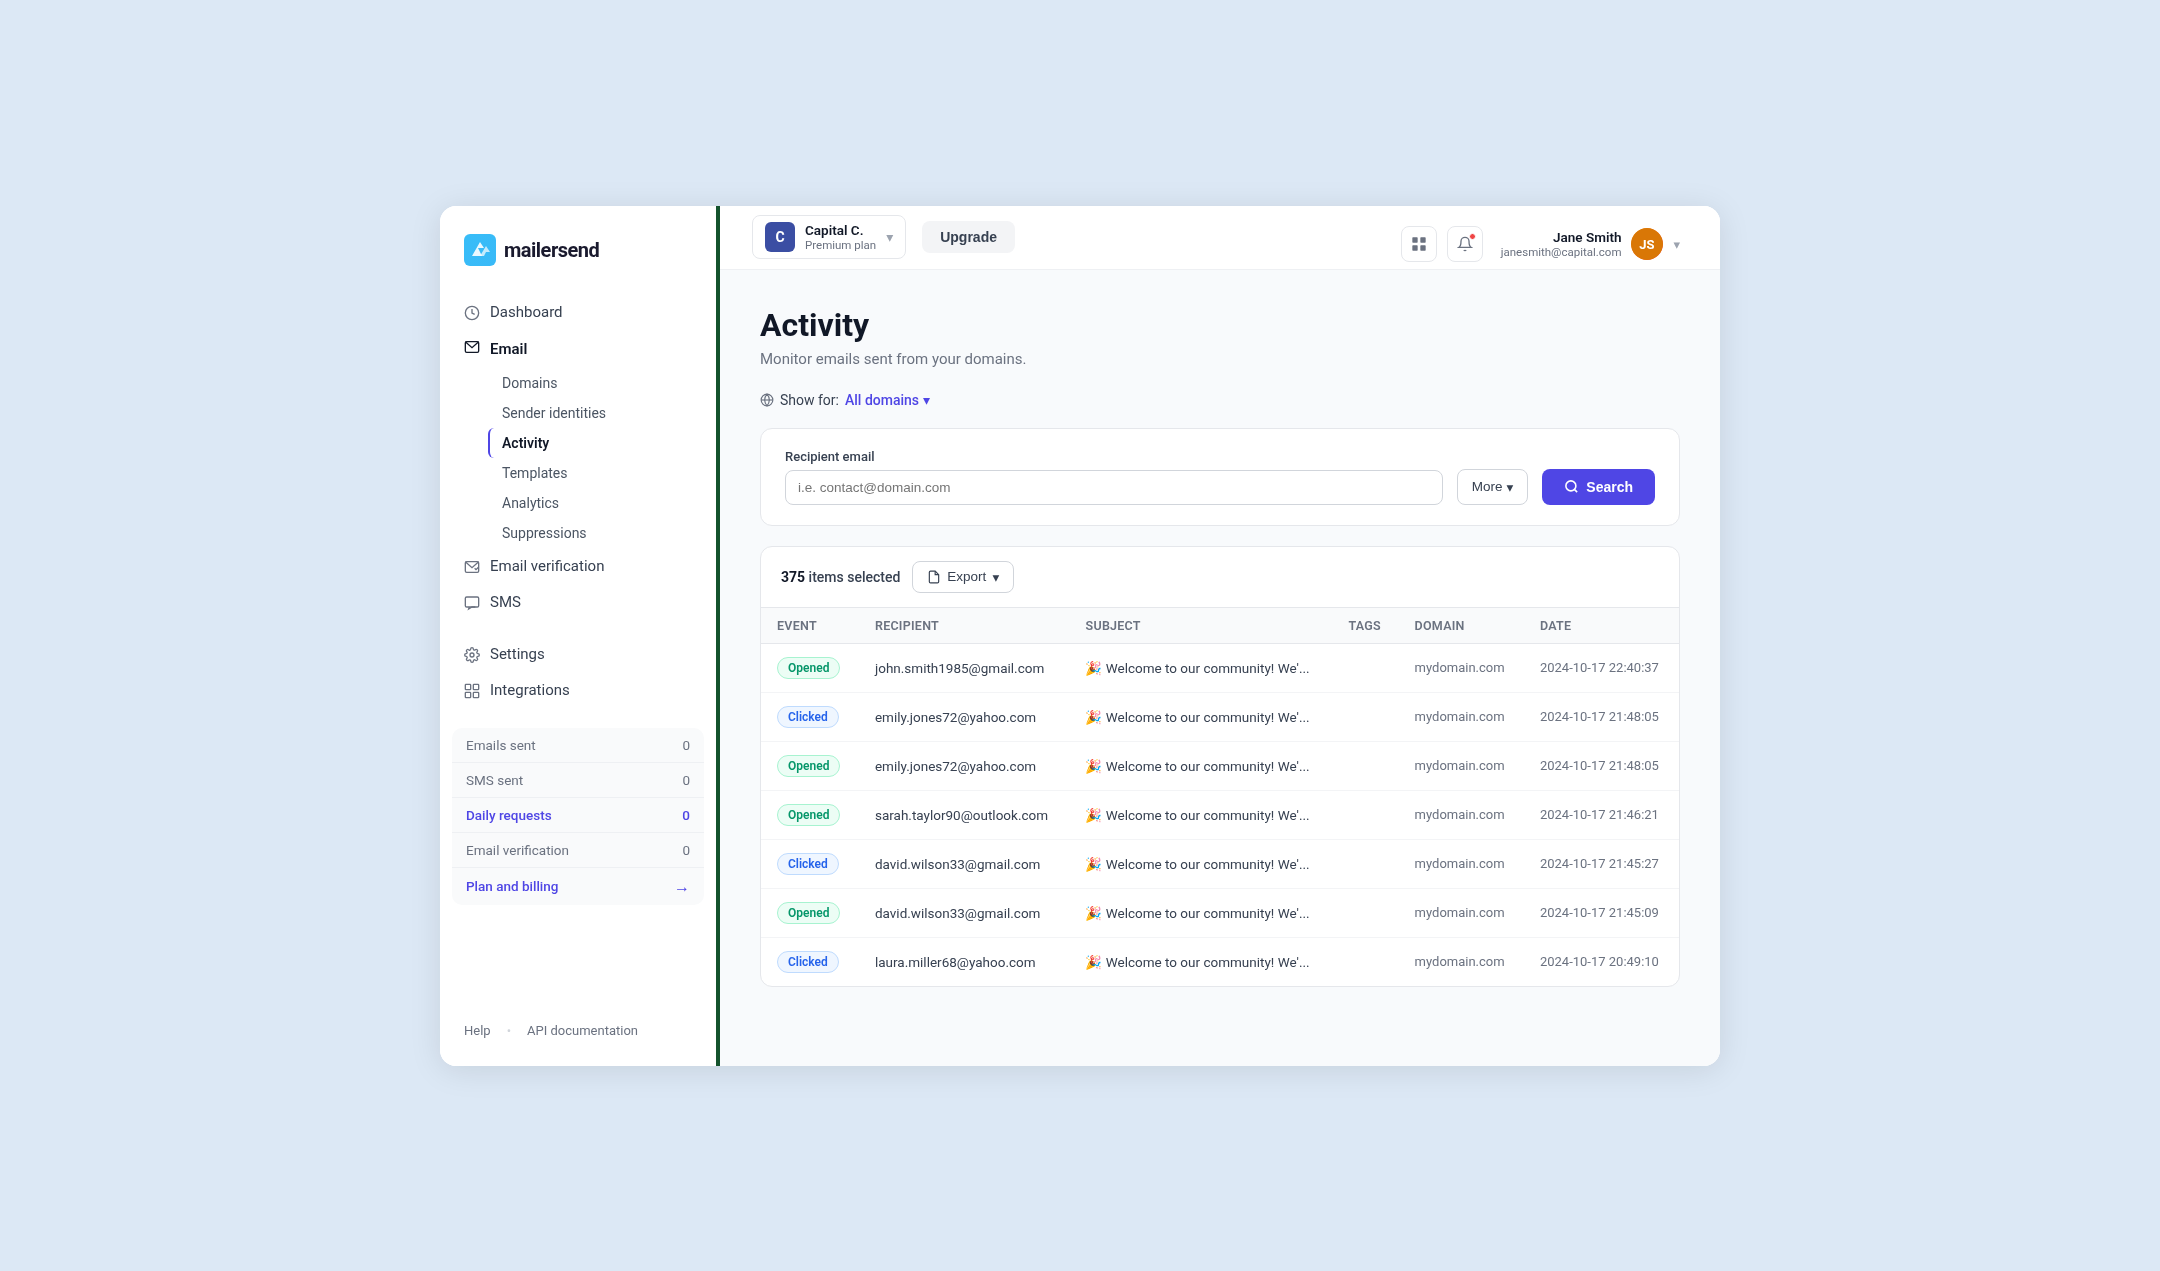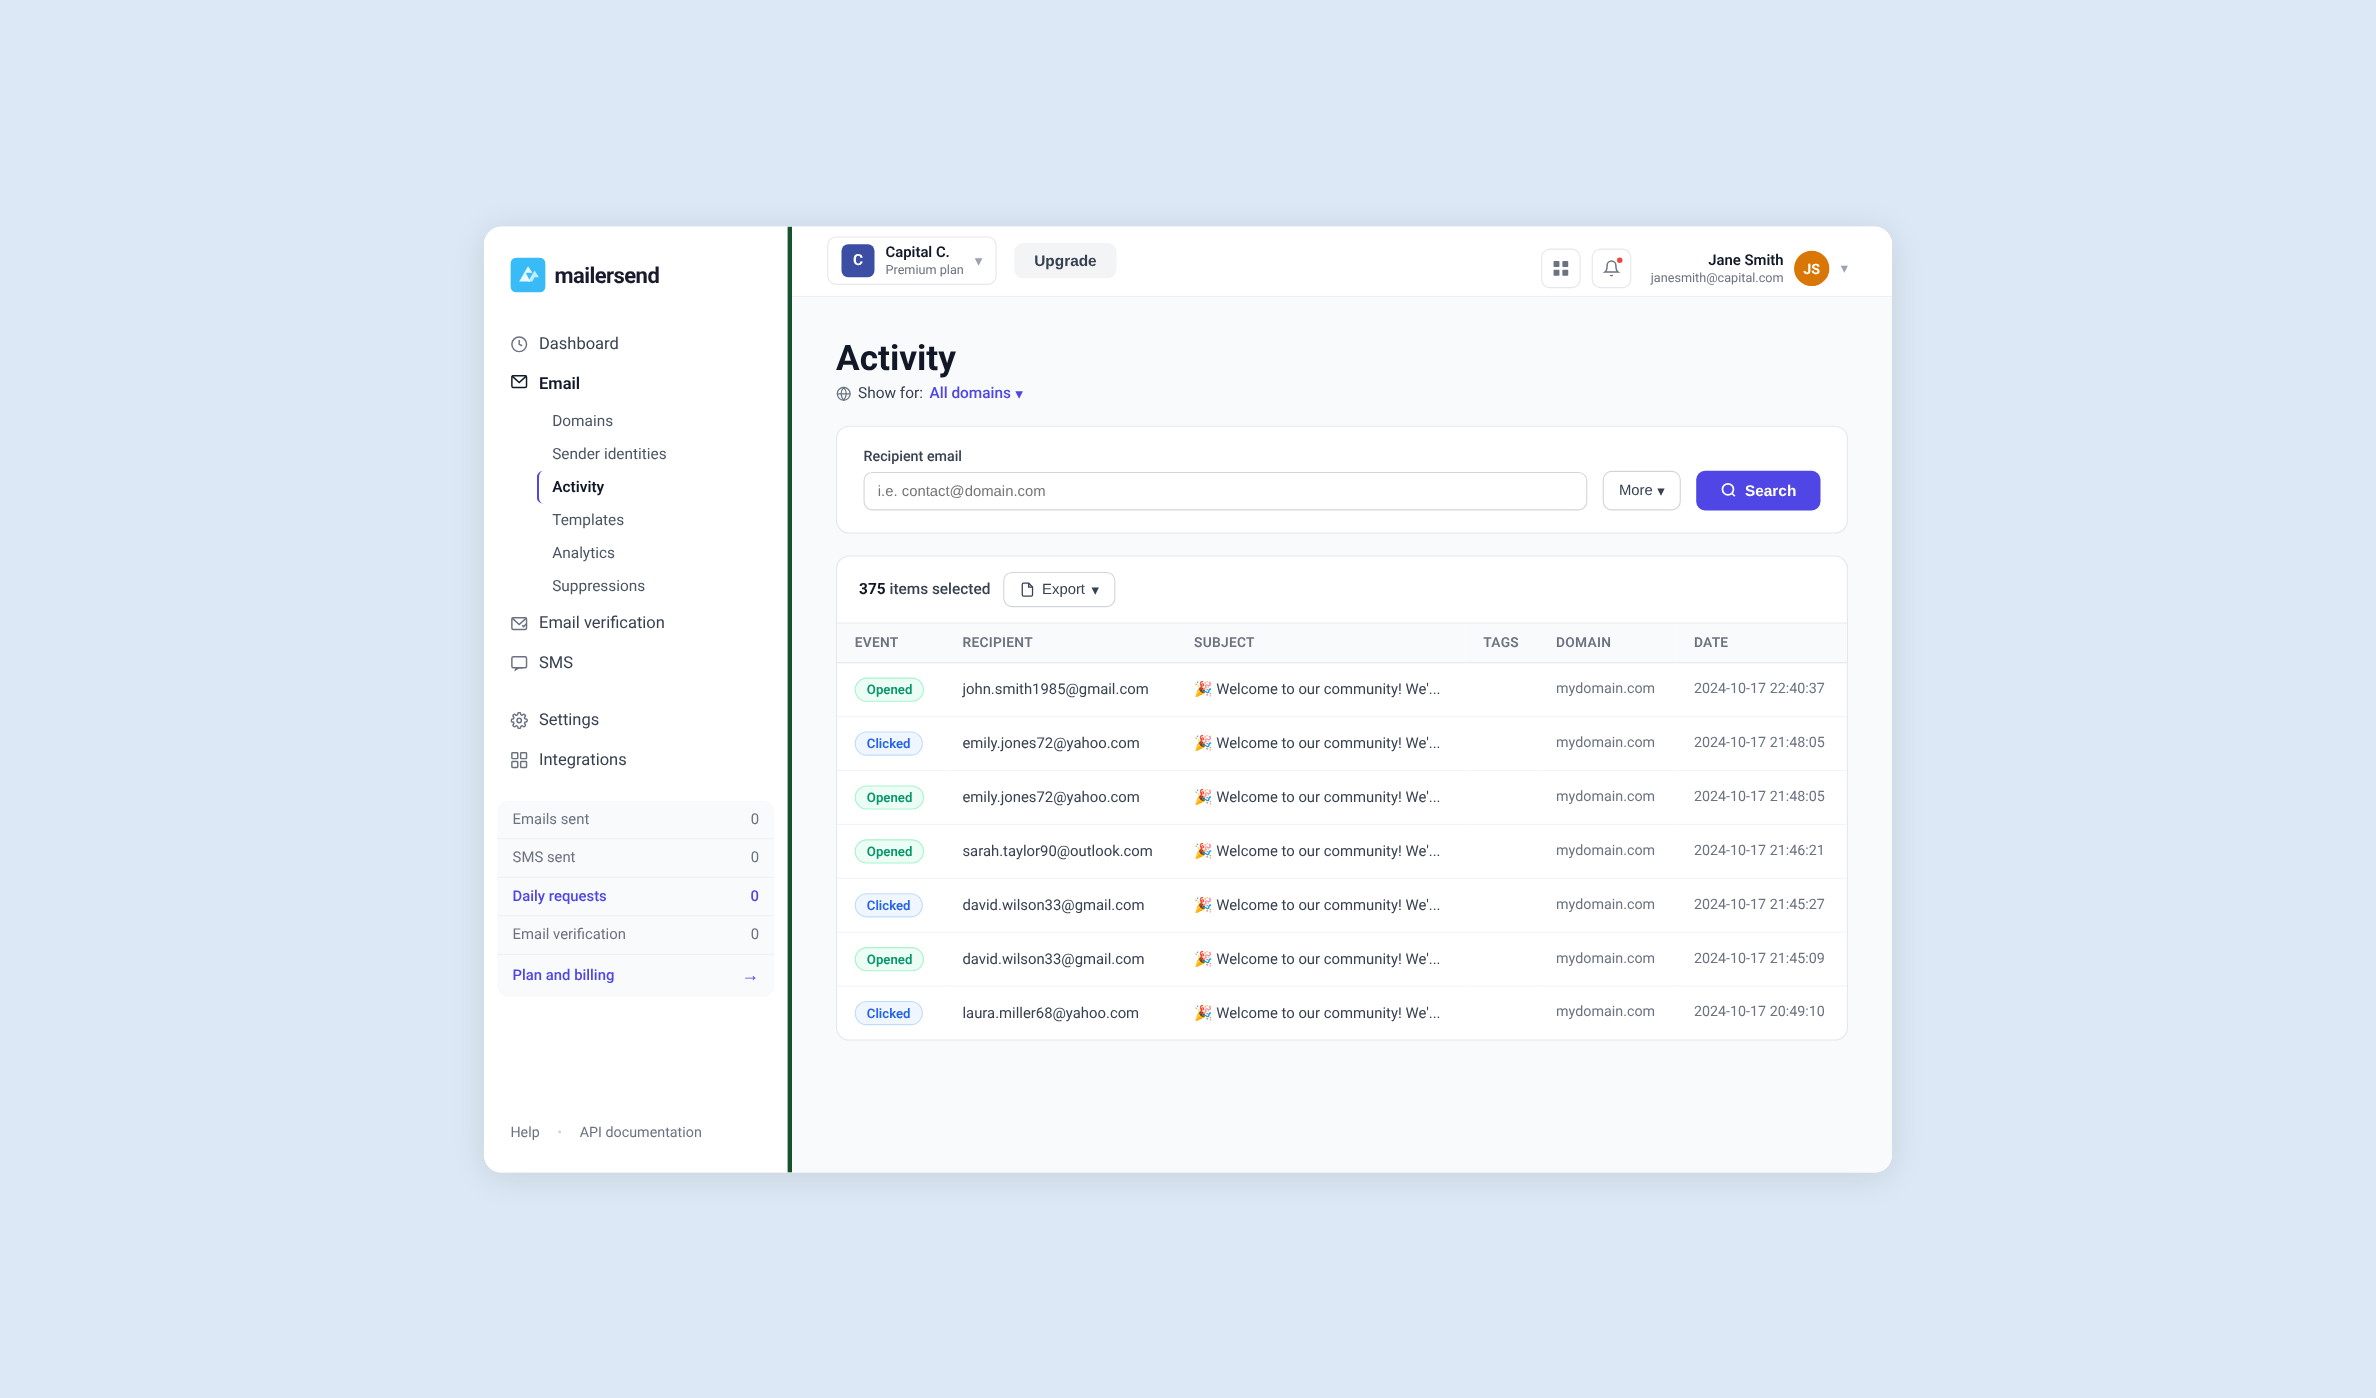--- a/index.html
+++ b/index.html
@@ -594,20 +594,21 @@
               <text x="16" y="21" text-anchor="middle" fill="white" font-size="13" font-weight="700">JS</text>
             </svg>
           </div>
           <span class="user-chevron">▾</span>
         </div>
       </div>
     </header>
 
     <div class="page-content">
       <h1 class="page-title">Activity</h1>
+      <p class="page-subtitle">Monitor emails sent from your domains.</p>
 
       <div class="domain-filter">
         <svg width="14" height="14" viewBox="0 0 24 24" fill="none" stroke="#6b7280" stroke-width="2">
             <circle cx="12" cy="12" r="10"></circle>
             <line x1="2" y1="12" x2="22" y2="12"></line>
             <path d="M12 2a15.3 15.3 0 0 1 4 10 15.3 15.3 0 0 1-4 10 15.3 15.3 0 0 1-4-10 15.3 15.3 0 0 1 4-10z"></path>
           </svg>
         <span>Show for:</span>
         <span class="domain-filter-link">
           <span>All domains</span>

